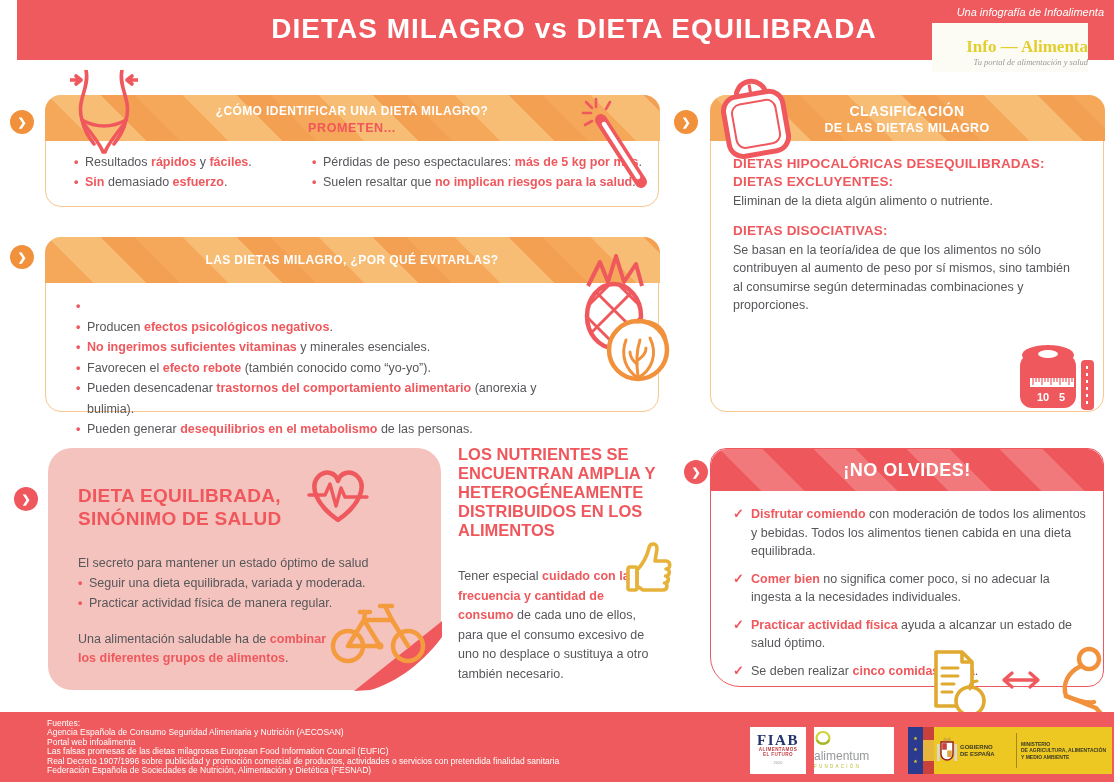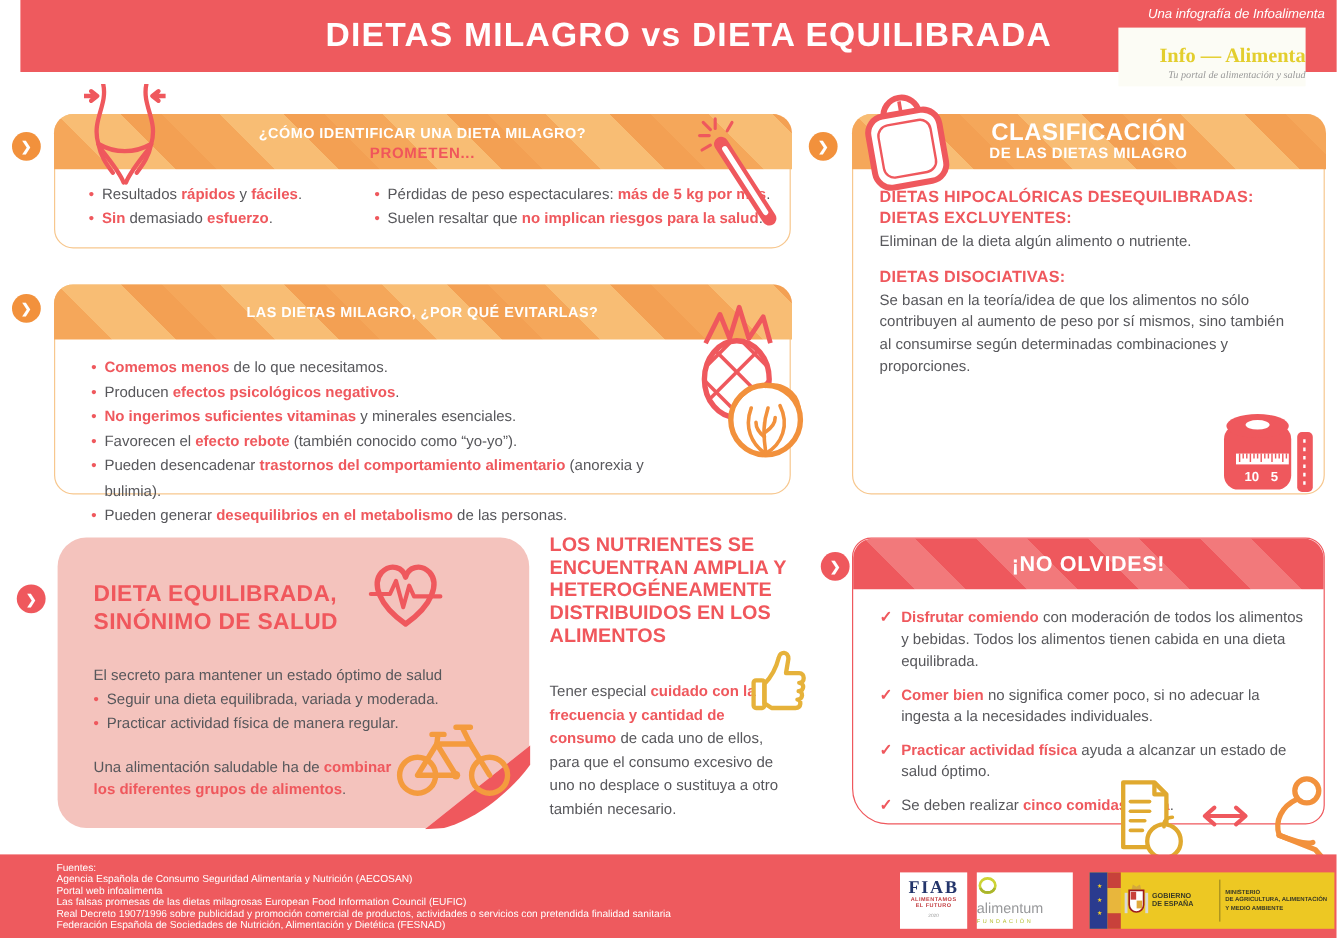--- a/index.html
+++ b/index.html
@@ -157,21 +157,20 @@
     </svg>
   </div>
 
   <div class="card card-why">
     <div class="band">
       <div class="band-t">LAS DIETAS MILAGRO, ¿POR QUÉ EVITARLAS?</div>
     </div>
     <div class="why-list">
         <div class="bullet-item">
           <span class="mk">•</span>
-          <span class="tx"><b class="hl">Comemos menos</b> de lo que necesitamos.</span>
         </div>
         <div class="bullet-item">
           <span class="mk">•</span>
           <span class="tx">Producen <b class="hl">efectos psicológicos negativos</b>.</span>
         </div>
         <div class="bullet-item">
           <span class="mk">•</span>
           <span class="tx"><b class="hl">No ingerimos suficientes vitaminas</b> y minerales esenciales.</span>
         </div>
         <div class="bullet-item">
@@ -212,21 +211,21 @@
         <path d="M36,68 C50,60 56,44 48,28"></path>
         <path d="M36,66 C34,52 34,42 38,30"></path>
         <path d="M35,54 C30,50 28,46 28,42"></path>
         <path d="M36,50 C42,46 44,42 44,38"></path>
       </g>
     </svg>
   </div>
 
   <div class="card card-class">
     <div class="band">
-      <div class="band-t" style="font-size:20px;">CLASIFICACIÓN</div>
+      <div class="band-t" style="font-size:14px;">CLASIFICACIÓN</div>
       <div class="band-t" style="font-size:12.5px;line-height:14px;">DE LAS DIETAS MILAGRO</div>
     </div>
     <div class="class-body">
         <div class="cls-block">
           <div class="cls-h">DIETAS HIPOCALÓRICAS DESEQUILIBRADAS:</div>
         </div>
         <div class="cls-block">
           <div class="cls-h">DIETAS EXCLUYENTES:</div>
           <div class="cls-p">Eliminan de la dieta algún alimento o nutriente.</div>
         </div>

